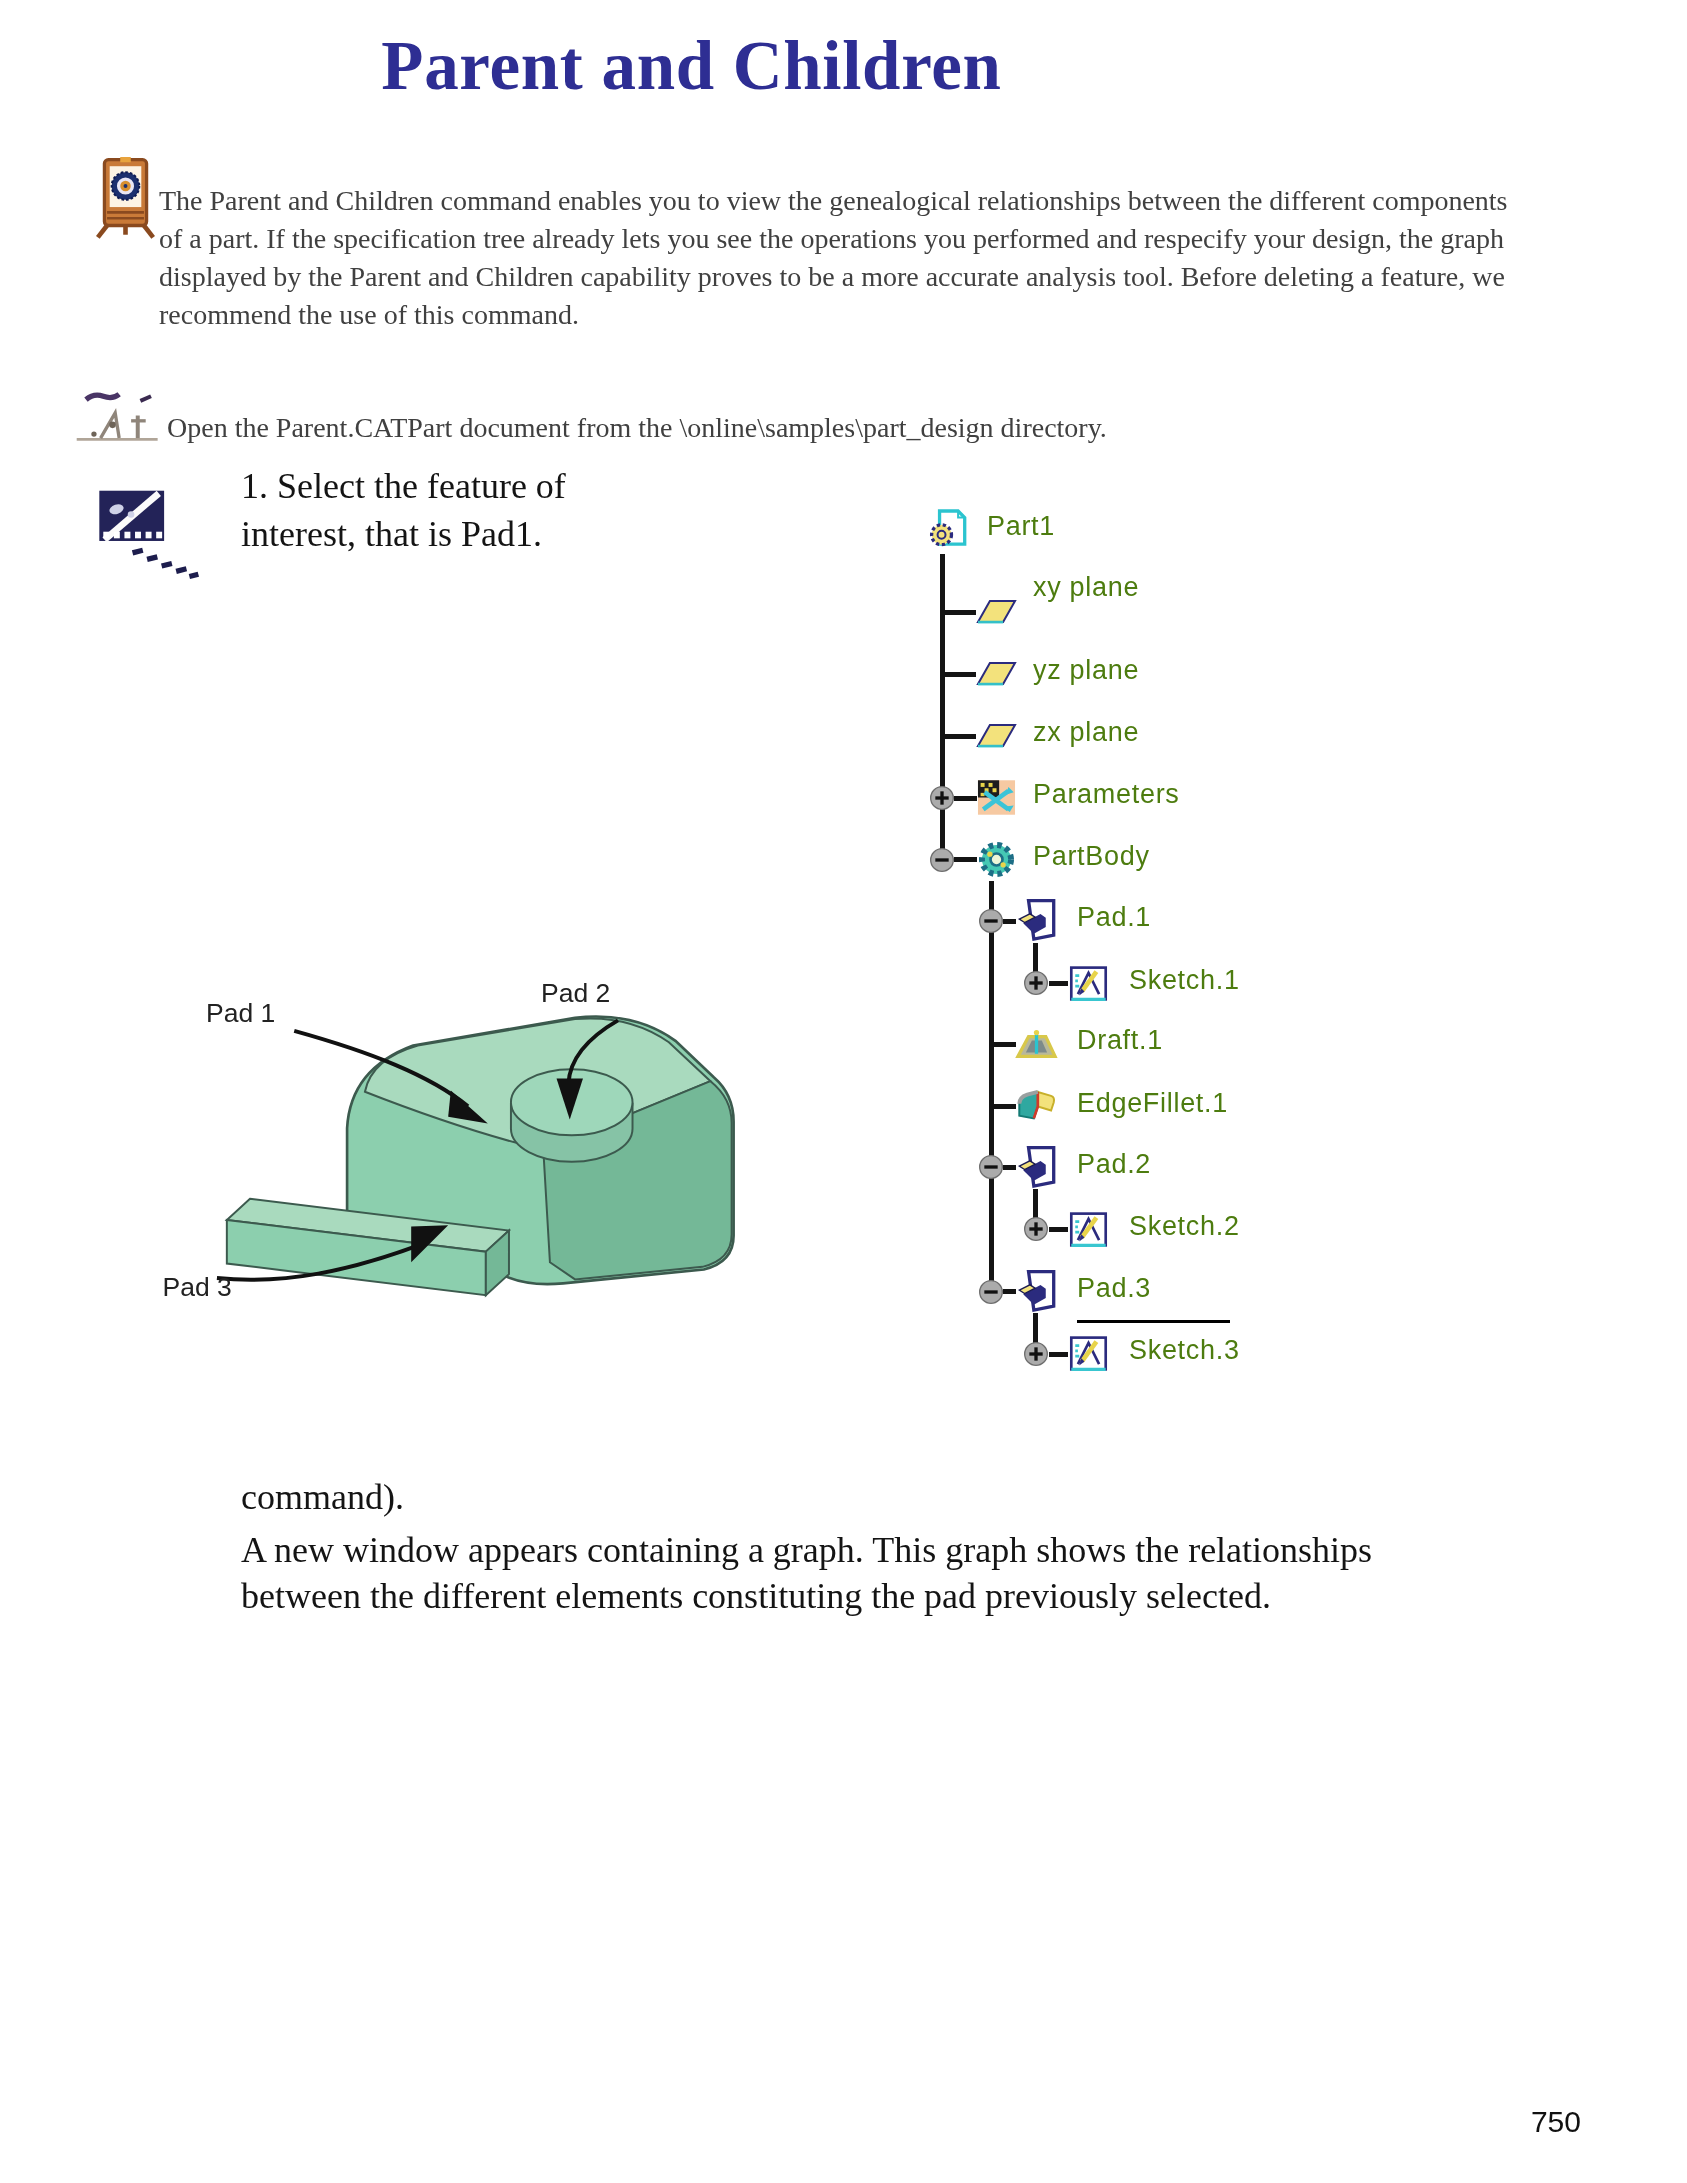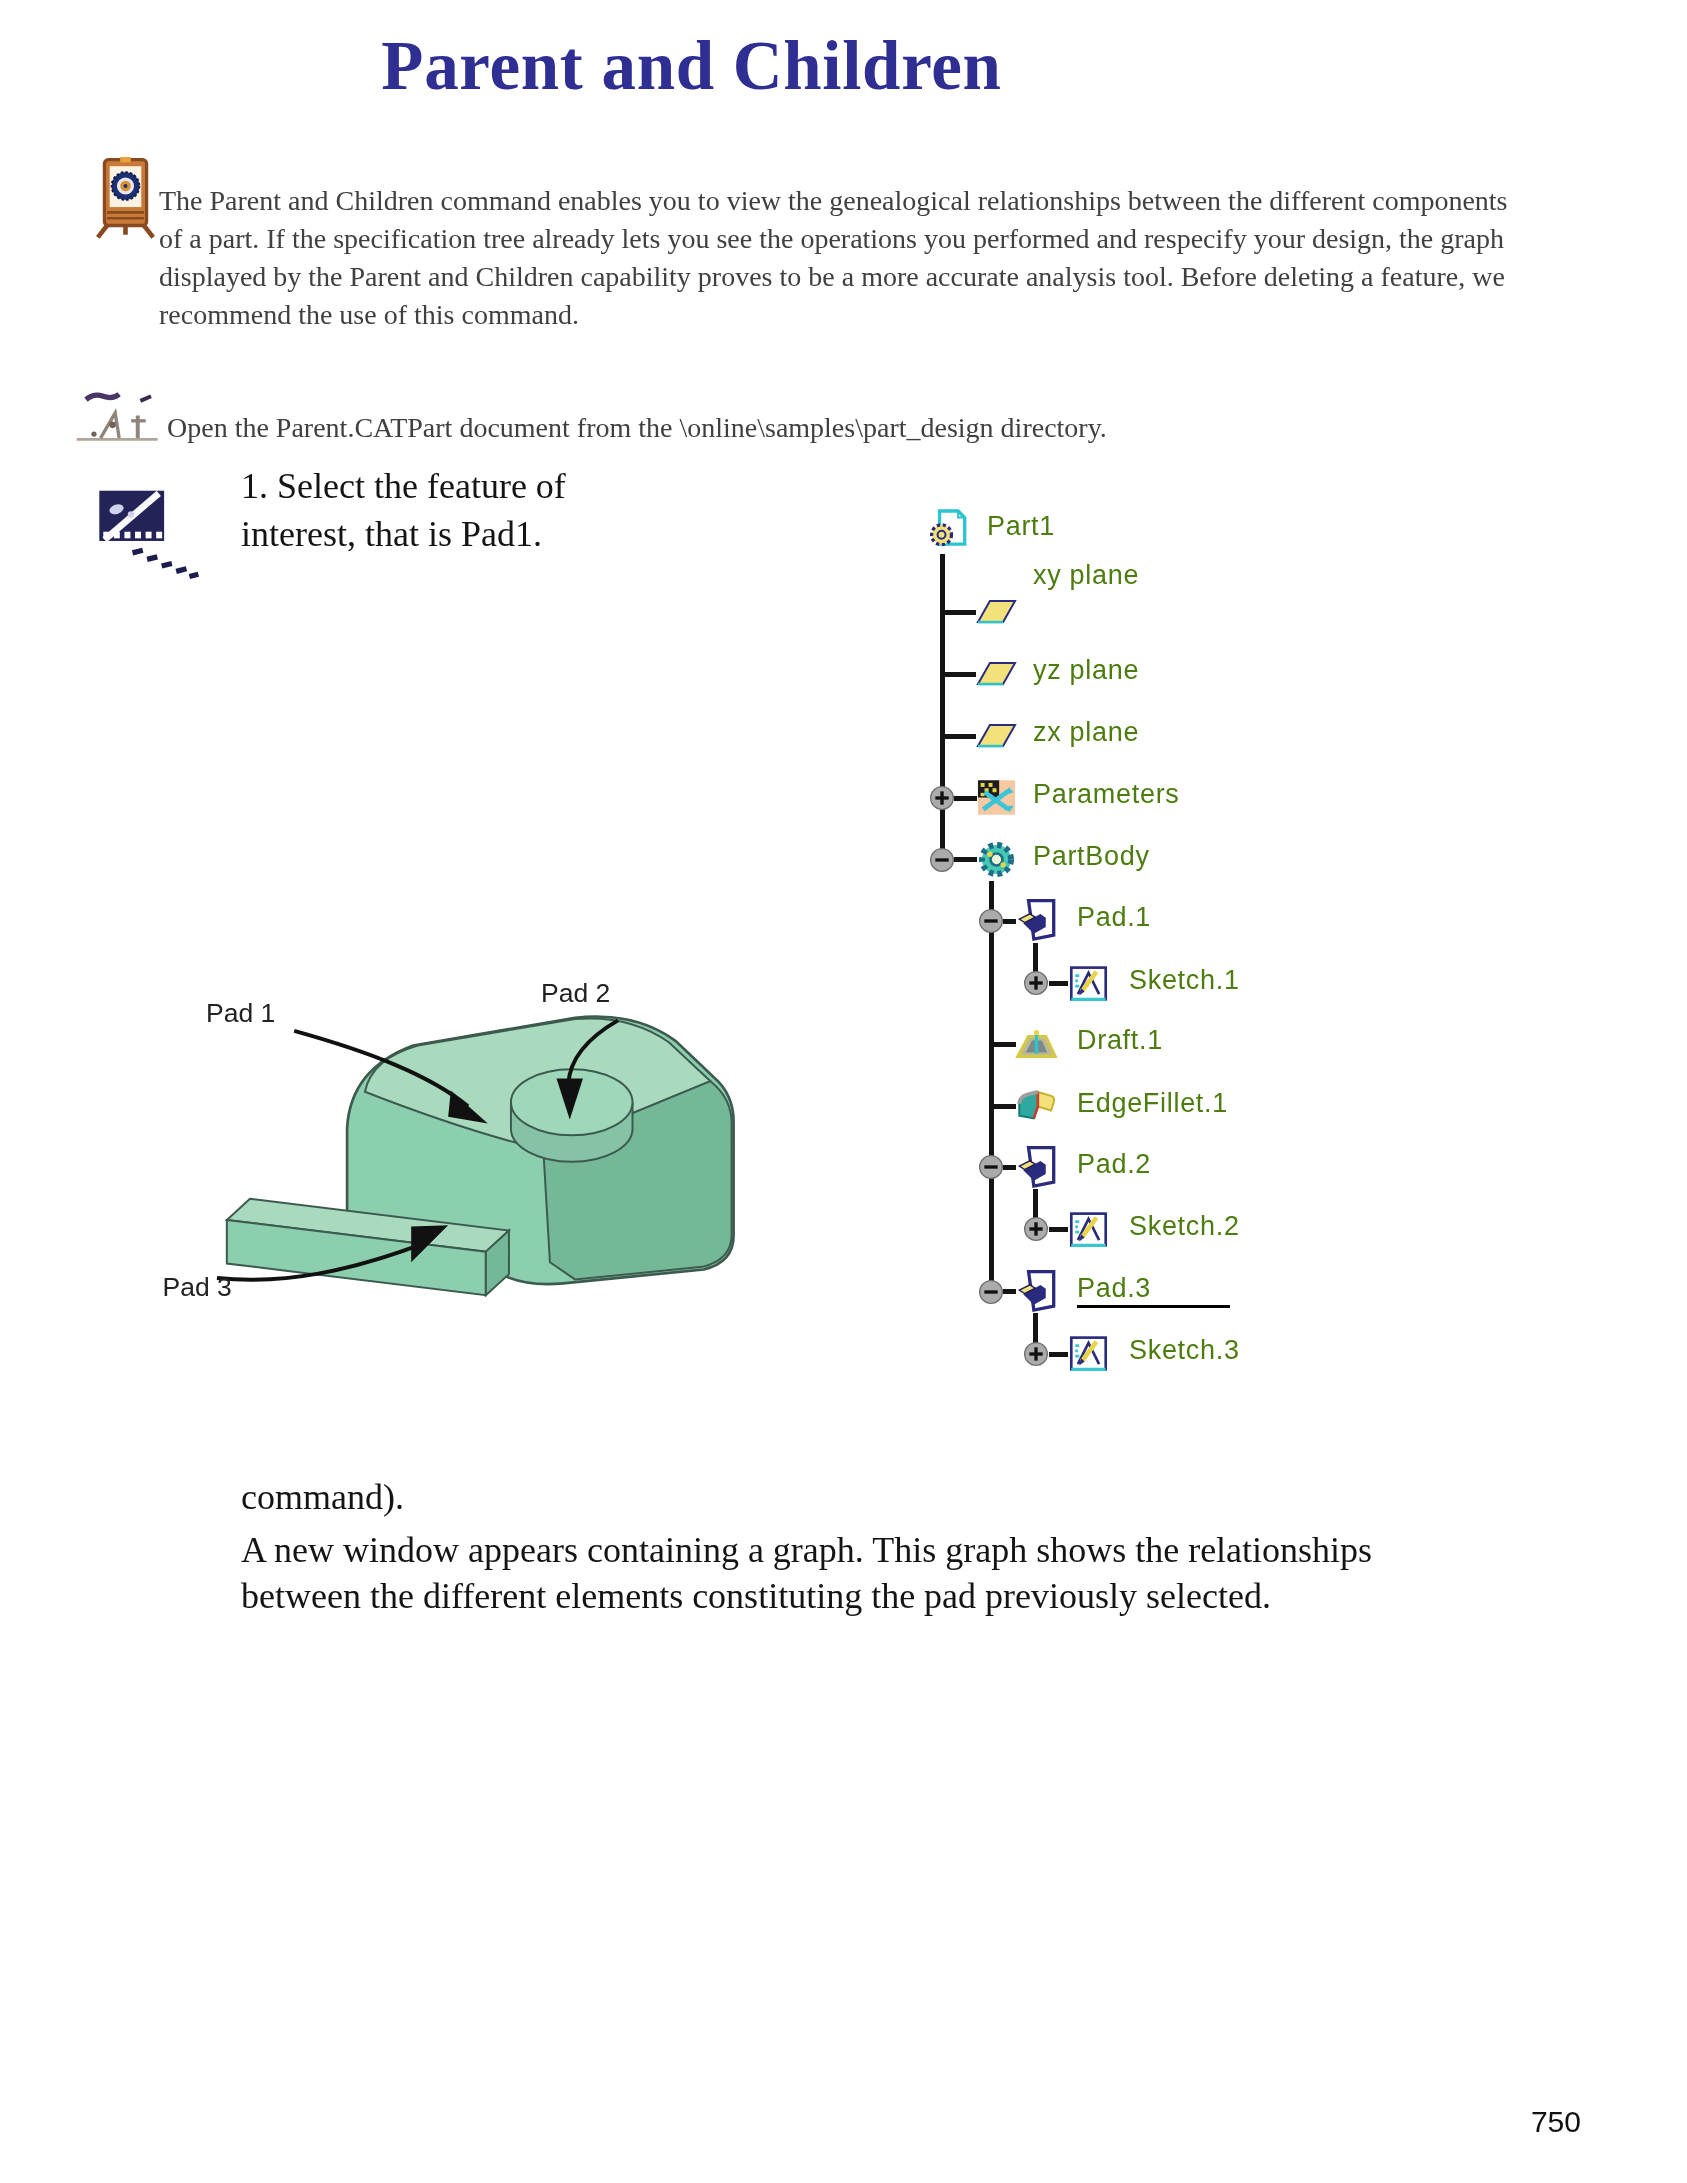--- a/index.html
+++ b/index.html
@@ -5,21 +5,21 @@
   html,body{margin:0;padding:0;background:#ffffff;}
   #page{position:relative;width:1687px;height:2183px;background:#ffffff;overflow:hidden;
         font-family:"Liberation Serif",serif;color:#111;}
   .abs{position:absolute;}
   .page-title{left:0;top:26.5px;width:1383px;text-align:center;
         font-size:69px;font-weight:bold;color:#2e2e93;letter-spacing:0.7px;}
   .body-par{font-size:28px;line-height:38px;color:#404040;}
   .step-par{font-size:36px;line-height:46px;color:#141414;}
   .tree-label{font-family:"Liberation Sans",sans-serif;font-size:27px;color:#4d7c0f;
         white-space:nowrap;letter-spacing:0.7px;}
-  .tree-label.selected{border-bottom:3.3px solid #000;padding-right:79px;padding-bottom:1px;}
+  .tree-label.selected{border-bottom:3.3px solid #000;padding-right:79px;padding-bottom:16px;}
   .fig-label{font-family:"Liberation Sans",sans-serif;font-size:26.5px;color:#222;white-space:nowrap;}
   .page-num{font-family:"Liberation Sans",sans-serif;font-size:30px;color:#111;}
   .vline{position:absolute;width:4.6px;background:#141414;}
   .hline{position:absolute;height:4.6px;background:#141414;}
   .row-icon{position:absolute;width:45px;height:45px;}
   .knob{position:absolute;width:28px;height:28px;}
 </style>
 </head>
 <body>
 
@@ -181,21 +181,21 @@
       <path d="M 50,6 L 50,16 L 60,16" fill="none" stroke="#2bc4cf" stroke-width="3"></path>
       <circle cx="25" cy="42" r="15" fill="#f3e27c" stroke="#2b2b7e" stroke-width="5" stroke-dasharray="5 4"></circle>
       <circle cx="25" cy="42" r="6" fill="none" stroke="#2b2b7e" stroke-width="3"></circle>
     </svg>
     <div class="abs tree-label" style="left:987px;top:511px">Part1</div>
 
     <svg class="row-icon" style="left:974px;top:589px" viewBox="0 0 68 68">
       <polygon points="6,50 24,18 62,18 44,50" fill="#f3e27c" stroke="#2b2b7e" stroke-width="3"></polygon>
       <path d="M 6,50 L 44,50" stroke="#34c0c8" stroke-width="4"></path>
     </svg>
-    <div class="abs tree-label" style="left:1033px;top:560px">xy plane</div>
+    <div class="abs tree-label" style="left:1033px;top:572px">xy plane</div>
 
     <svg class="row-icon" style="left:974px;top:651px" viewBox="0 0 68 68">
       <polygon points="6,50 24,18 62,18 44,50" fill="#f3e27c" stroke="#2b2b7e" stroke-width="3"></polygon>
       <path d="M 6,50 L 44,50" stroke="#34c0c8" stroke-width="4"></path>
     </svg>
     <div class="abs tree-label" style="left:1033px;top:655px">yz plane</div>
 
     <svg class="row-icon" style="left:974px;top:713px" viewBox="0 0 68 68">
       <polygon points="6,50 24,18 62,18 44,50" fill="#f3e27c" stroke="#2b2b7e" stroke-width="3"></polygon>
       <path d="M 6,50 L 44,50" stroke="#34c0c8" stroke-width="4"></path>

